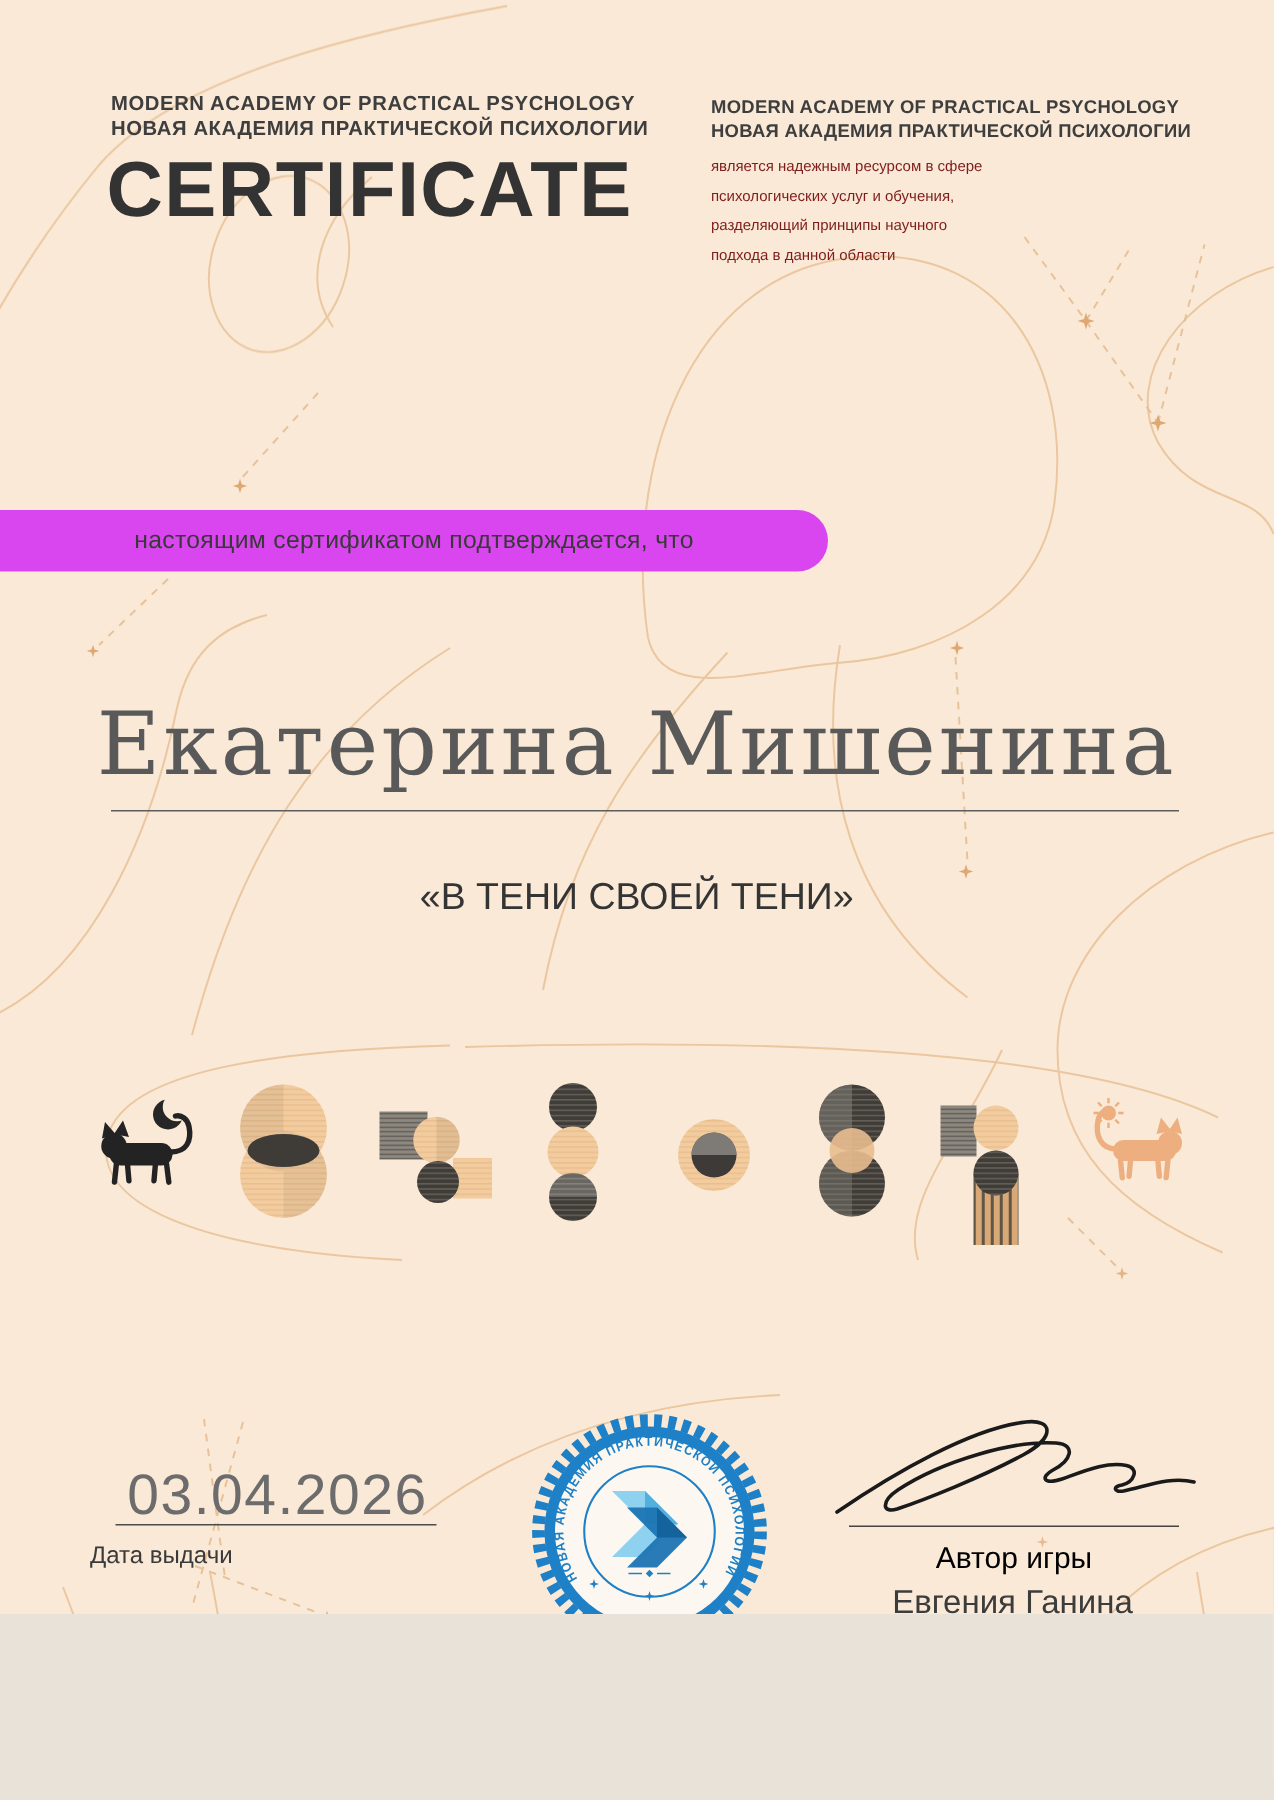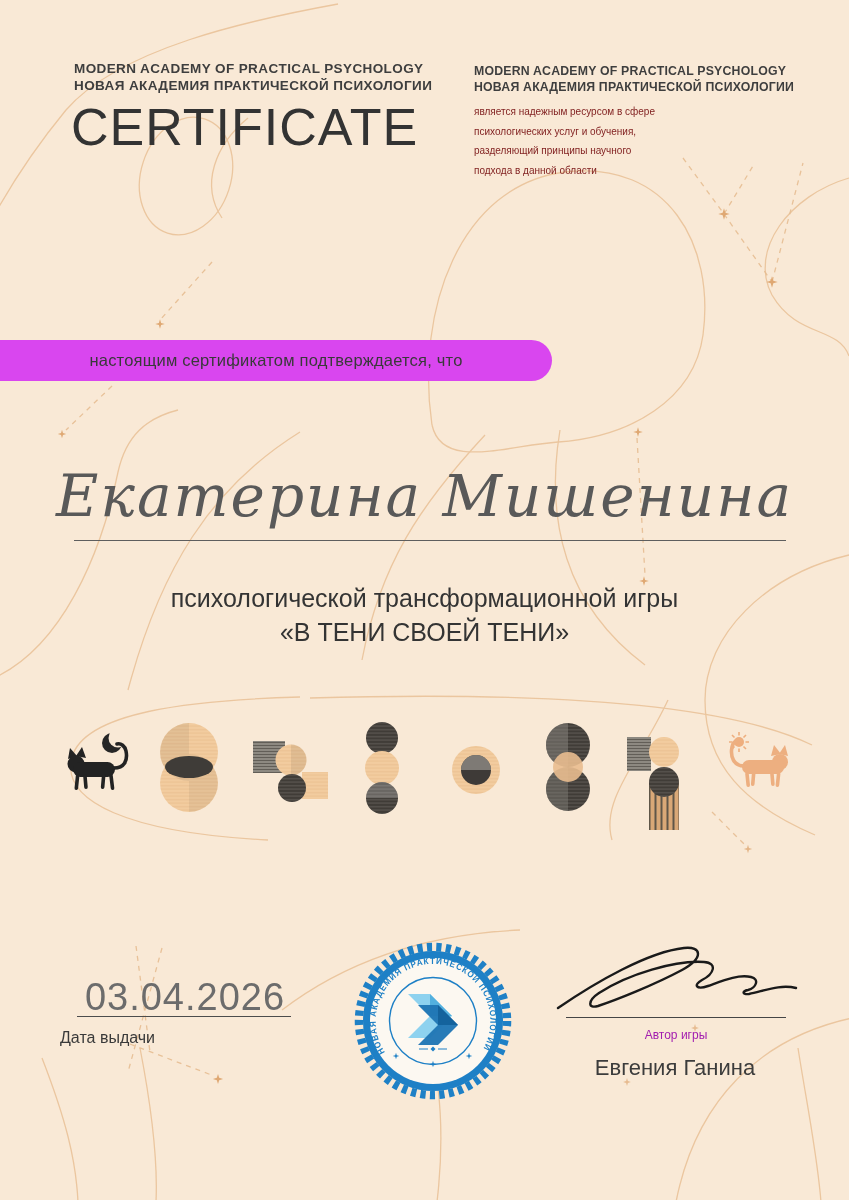--- a/index.html
+++ b/index.html
@@ -1,54 +1,54 @@
 <!DOCTYPE html>
 <html><head>
 <meta charset="utf-8">
 <style>
   html,body{margin:0;padding:0;background:#e8e2d8;}
-  .page{position:relative;width:849px;height:1200px;background:#f9e9d6;overflow:hidden;
+  .page{position:relative;width:849px;height:1076px;background:#f9e9d6;overflow:hidden;
         font-family:"Liberation Sans",sans-serif;color:#373737;}
   .abs{position:absolute;}
   svg{display:block;}
 
   
   .hdr-left{left:74px;top:61px;width:400px;}
   .hdr-right{left:474px;top:64px;width:330px;}
   .mini{font-size:13.5px;line-height:16.5px;font-weight:700;letter-spacing:.4px;color:#3e3e3e;}
   .mini-sm{font-size:12.3px;line-height:15.5px;font-weight:700;letter-spacing:.2px;color:#3e3e3e;}
-  .cert-title{left:71px;top:97px;font-size:52px;font-weight:400;letter-spacing:1px;color:#333;}
+  .cert-title{left:71px;top:97px;font-size:52px;font-weight:700;letter-spacing:1px;color:#333;}
   .desc{margin-top:7px;font-size:10px;line-height:19.5px;font-weight:500;color:#7f1d1d;}
 
   
   .banner{left:0;top:340px;width:552px;height:41px;background:#d946ef;
           border-radius:0 22px 22px 0;display:flex;align-items:center;justify-content:center;}
   .banner span{font-size:16.5px;font-weight:500;color:#393939;letter-spacing:.2px;}
 
   
   .name{left:0;top:462px;width:849px;text-align:center;font-family:"DejaVu Serif",serif;
-        font-style:italic;font-size:58px;letter-spacing:2px;color:#595959;}
+        font-size:58px;letter-spacing:2px;color:#595959;}
   .name-line{left:74px;top:540px;width:712px;border-top:1.6px solid #5e5e5e;height:0;}
 
   
   .statement{left:0;top:582px;width:849px;text-align:center;
              font-size:25px;line-height:33.5px;font-weight:500;color:#343434;}
 
   
   .date-num{left:60px;top:976px;width:250px;text-align:center;font-size:38px;
             color:#6c6c6c;letter-spacing:1px;}
   .date-line{left:77px;top:1016px;width:214px;border-top:1.6px solid #4c4c4c;height:0;}
   .date-label{left:60px;top:1029px;width:250px;text-align:left;font-size:16px;
               font-weight:500;color:#3a3a3a;}
 
   
   .sig-svg{left:552px;top:938px;}
   .sig-line{left:566px;top:1017px;width:220px;border-top:1.3px solid #454545;height:0;}
-  .sig-role{left:566px;top:1028px;width:220px;text-align:center;font-size:12px;
-            font-weight:500;color:#a21caf;}
+  .sig-role{left:566px;top:1028px;width:220px;text-align:center;font-size:20px;
+            font-weight:500;color:#000000;}
   .sig-name{left:540px;top:1055px;width:270px;text-align:center;font-size:22px;
             font-weight:500;color:#3c3c3c;}
 
   .z0{z-index:0;} .z1{z-index:1;} .z2{z-index:2;} .z3{z-index:3;}
 </style>
 </head>
 <body>
 
 <div class="page">
 
@@ -222,21 +222,20 @@
   </div>
 
   <div class="abs z2 banner">
     <span>настоящим сертификатом подтверждается, что</span>
   </div>
 
   <div class="abs z2 name">Екатерина Мишенина</div>
   <div class="abs z2 name-line"></div>
 
   <div class="abs z2 statement">
-    <div>психологической трансформационной игры</div>
     <div>«В ТЕНИ СВОЕЙ ТЕНИ»</div>
   </div>
 
   <div class="abs z2 date-num">03.04.2026</div>
   <div class="abs z2 date-line"></div>
   <div class="abs z2 date-label">Дата выдачи</div>
 
   <svg class="abs z3" style="left:349px;top:937px;" width="168" height="168" viewBox="0 0 168 168">
     <defs>
       <path id="sealArc" d="M 36 115.5 A 57.3 57.3 0 1 1 132 115.5" fill="none"></path>

